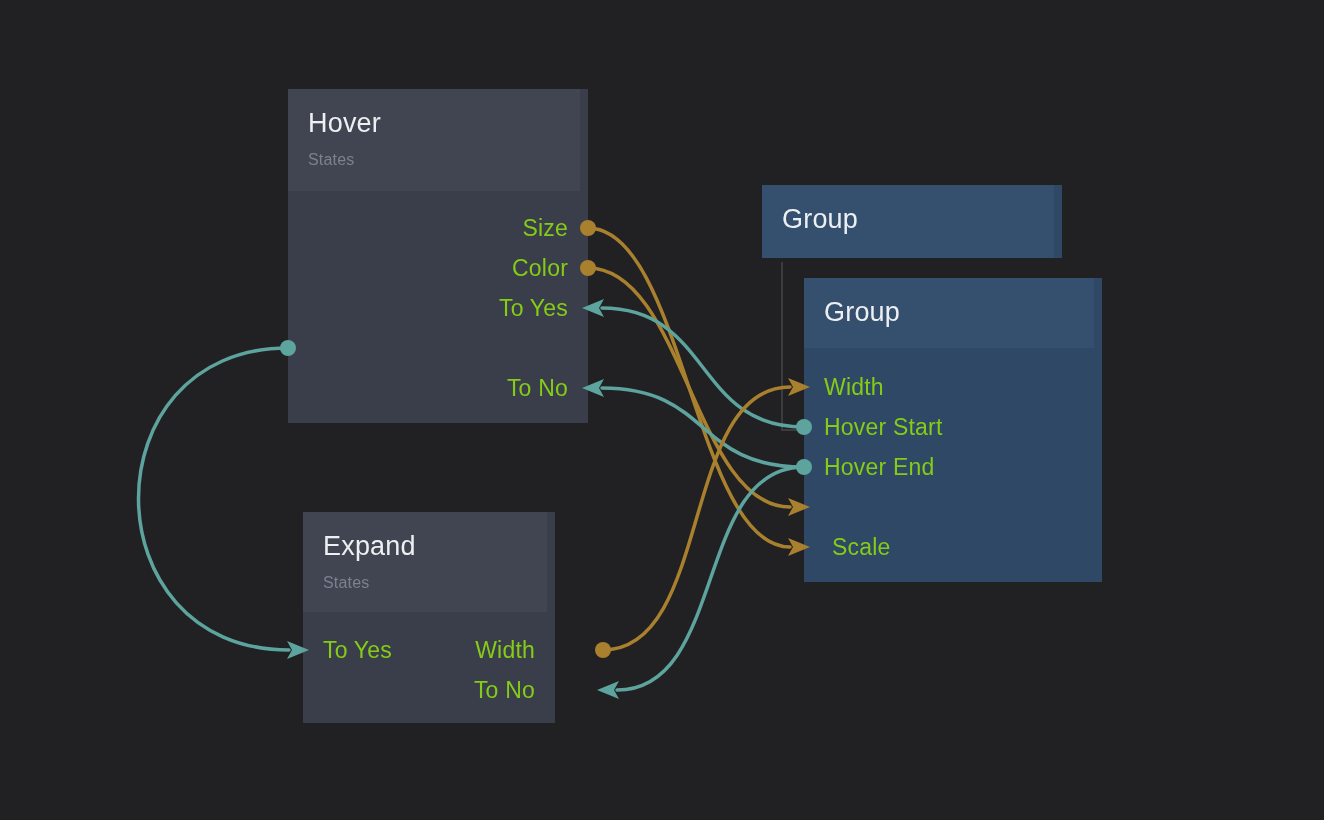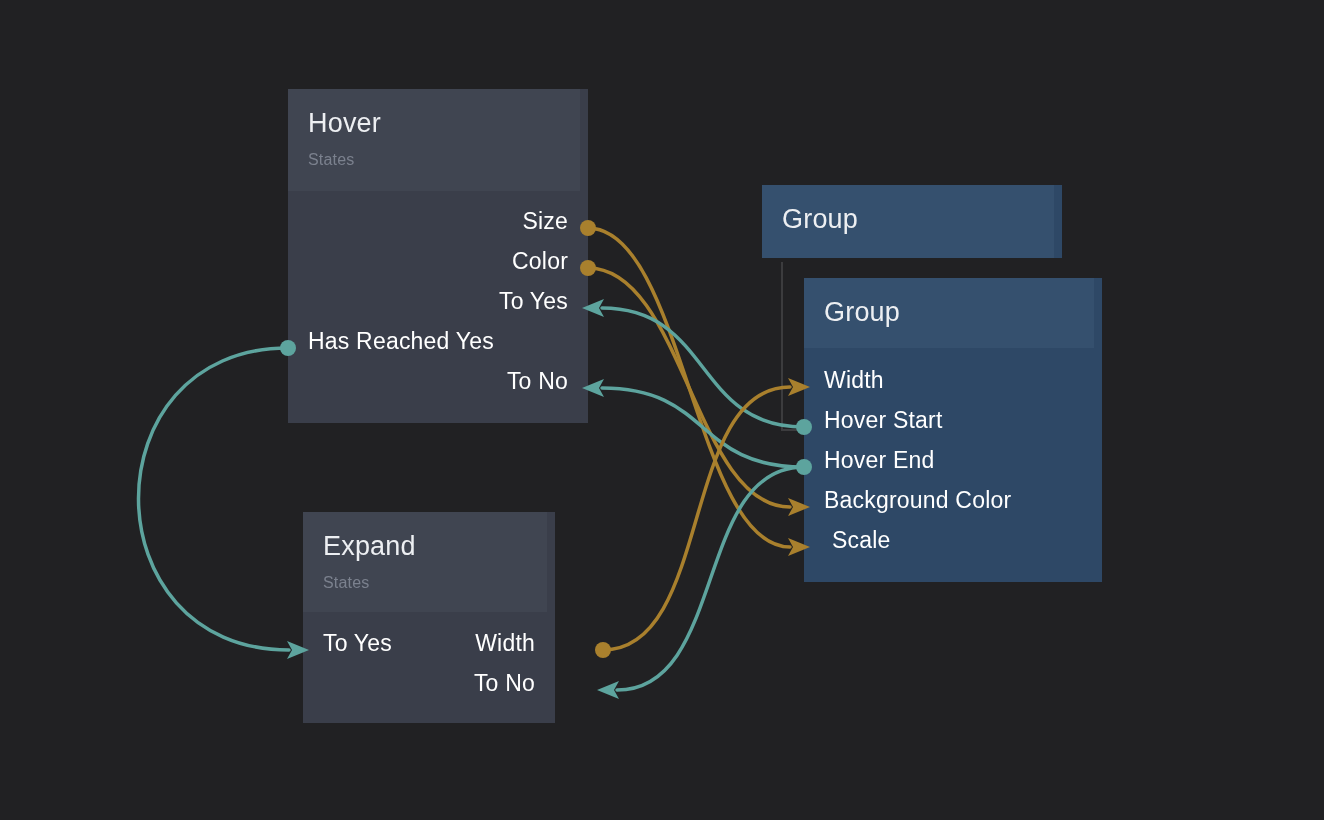--- a/index.html
+++ b/index.html
@@ -37,22 +37,23 @@
     font-size:16px;
     line-height:40px;
     color:#7b818e;
     letter-spacing:.2px;
     white-space:nowrap;
   }
   .port{
     position:absolute;
     height:40px;
     display:flex;
+    align-items:center;
     font-size:23px;
-    color:#ffffff;
+    color:#84cc16;
     letter-spacing:.2px;
     white-space:nowrap;
   }
   .port.side-left{left:0;padding-left:20px;}
   .port.side-right{right:0;padding-right:20px;justify-content:flex-end;}
   #wires{
     position:absolute;
     top:0;left:0;
     z-index:5;
     pointer-events:none;
@@ -68,23 +69,20 @@
         <span class="node-subtitle">States</span>
       </div>
       <div class="port side-right" style="top: 119px;">
         <span>Size</span>
       </div>
       <div class="port side-right" style="top: 159px; margin-left: 36px;">
         <span>Color</span>
       </div>
       <div class="port side-right" style="top: 199px;">
         <span>To Yes</span>
-      </div>
-      <div class="port side-left" style="top: 239px;">
-        <span>Has Reached Yes</span>
       </div>
       <div class="port side-right" style="top: 279px;">
         <span>To No</span>
       </div>
     </div>
     <div class="node theme-states" style="left: 303px; top: 512px; width: 252px; height: 211px; background: rgb(58, 62, 74); padding-left: 20px;">
       <div class="node-header" style="height: 100px; background: rgb(64, 69, 81);">
         <span class="node-title">Expand</span>
         <span class="node-subtitle">States</span>
       </div>
@@ -109,23 +107,20 @@
       </div>
       <div class="port side-left" style="top: 89px;">
         <span>Width</span>
       </div>
       <div class="port side-left" style="top: 169px;">
         <span>Hover End</span>
       </div>
       <div class="port side-left" style="top: 129px;">
         <span>Hover Start</span>
       </div>
-      <div class="port side-left" style="top: 209px;">
-        <span>Background Color</span>
-      </div>
       <div class="port side-left" style="top: 249px; margin-left: 8px;">
         <span>Scale</span>
       </div>
     </div>
     <svg id="wires" width="1324" height="820">
       <polyline points="782,262 782,430 797,430" fill="none" stroke="#3c3c3e" stroke-width="2"></polyline>
       <path d="M 588 228 C 683 228, 695 547, 790 547" fill="none" stroke="#a9802d" stroke-width="3.5" stroke-linecap="round"></path>
       <path d="M 588 268 C 683 268, 695 507, 790 507" fill="none" stroke="#a9802d" stroke-width="3.5" stroke-linecap="round"></path>
       <path d="M 804 427 C 694 427, 712 308, 602 308" fill="none" stroke="#5da49e" stroke-width="3.5" stroke-linecap="round"></path>
       <path d="M 804 467 C 694 467, 712 388, 602 388" fill="none" stroke="#5da49e" stroke-width="3.5" stroke-linecap="round"></path>

